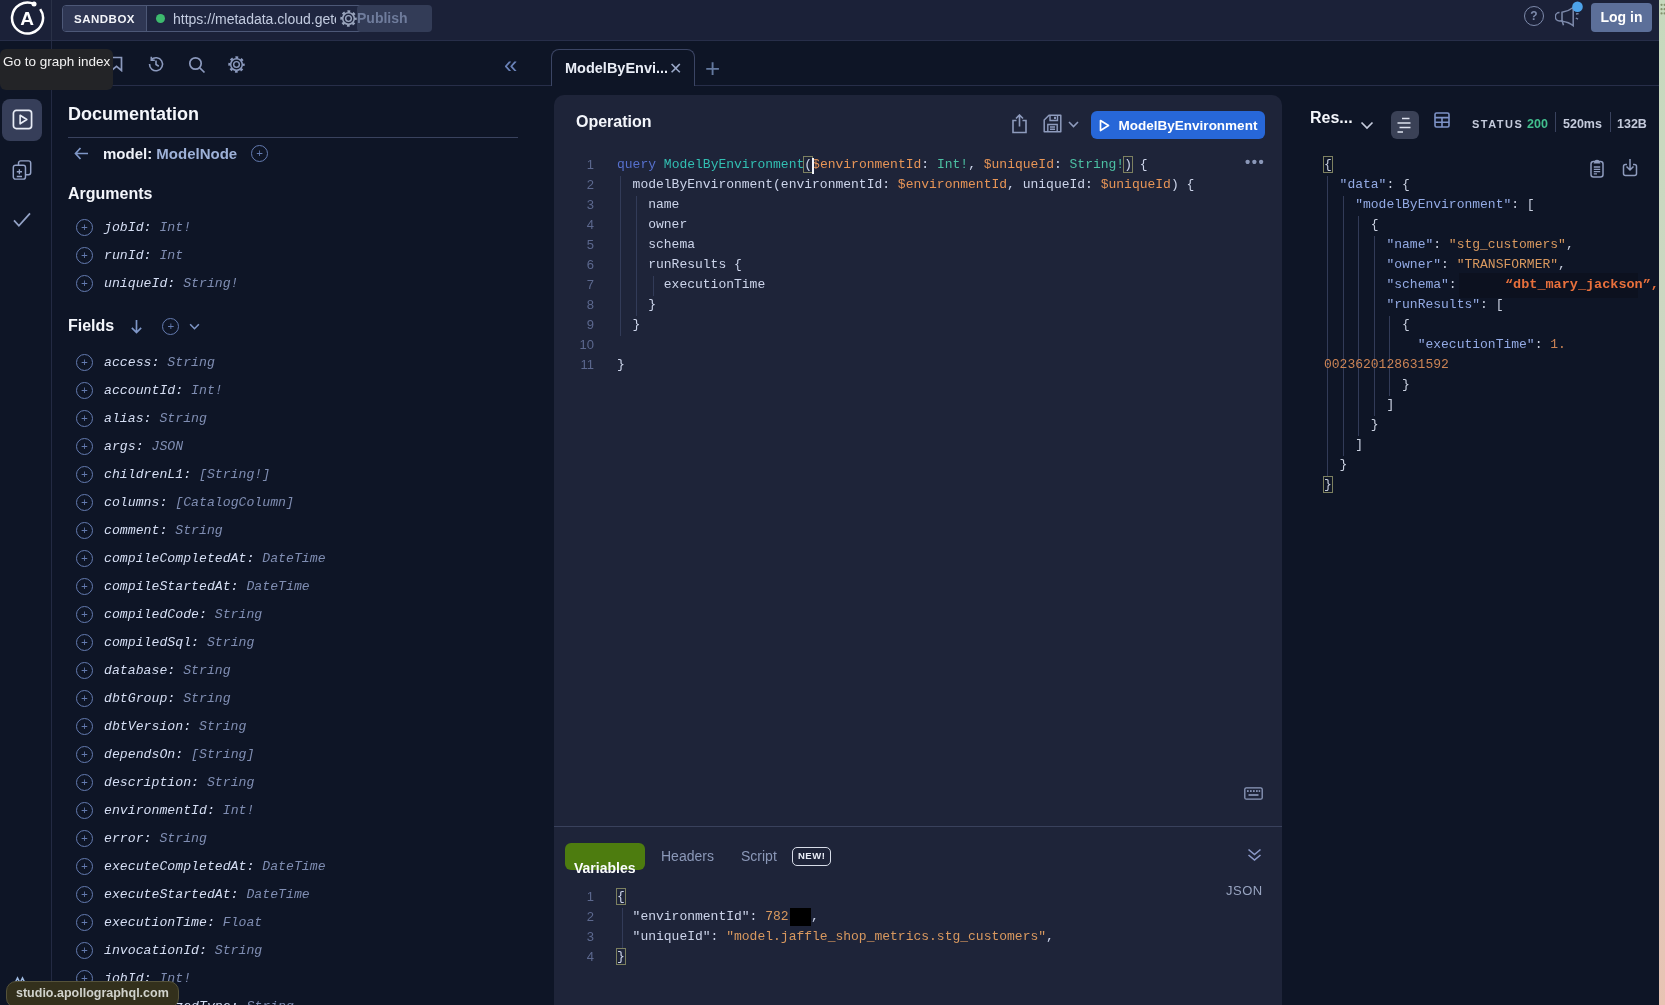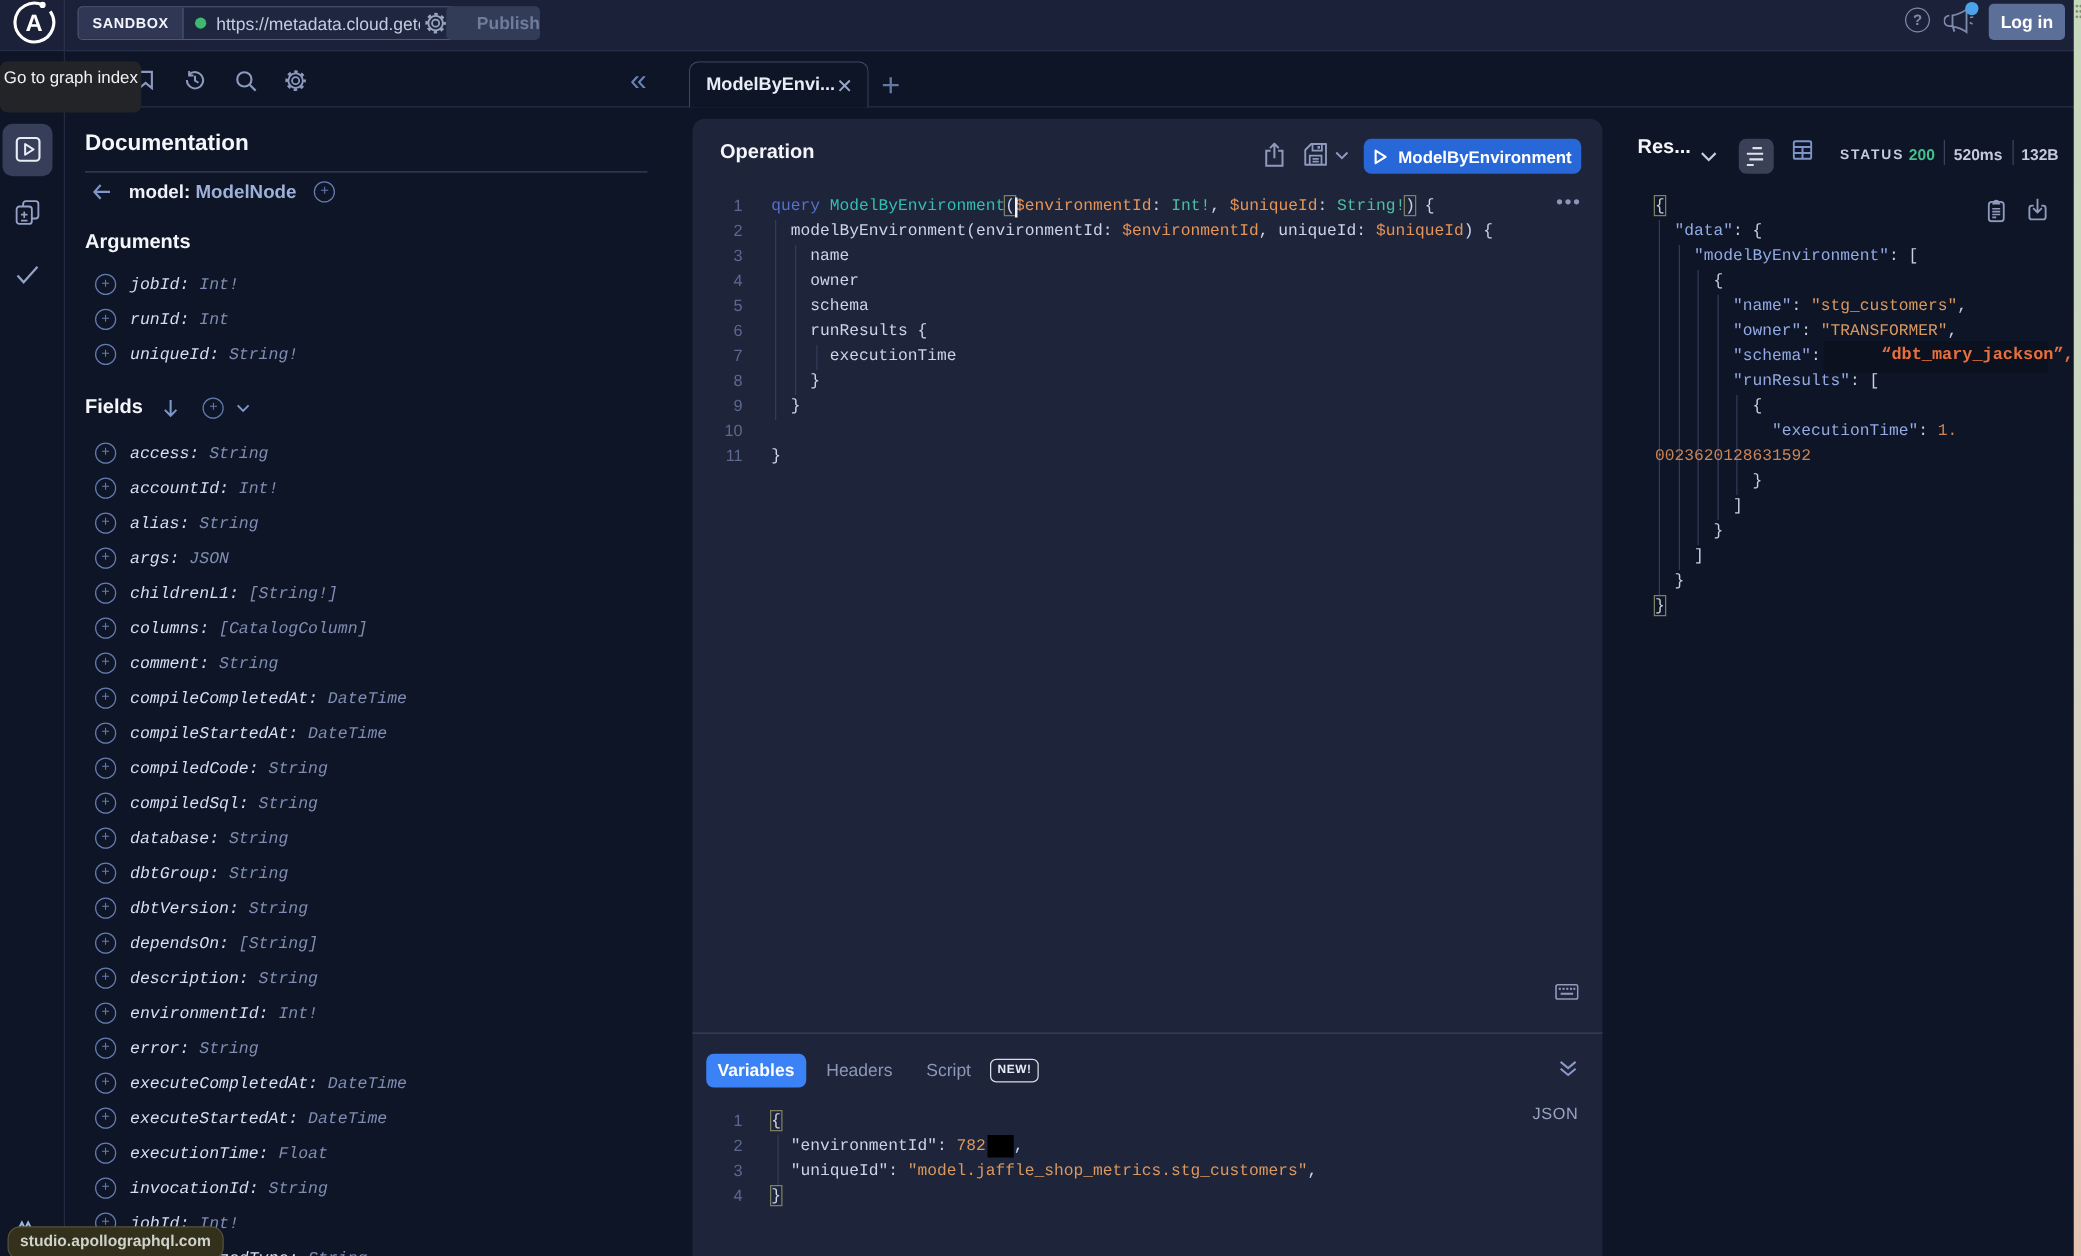--- a/index.html
+++ b/index.html
@@ -9,21 +9,21 @@
   .mono { font-family:"Liberation Mono", monospace; }
   svg { display:block; }
 
   
   #topbar { position:absolute; left:0; top:0; width:1665px; height:41px; background:#1b2138; border-bottom:1px solid #272e49; }
   #sandboxbox { position:absolute; left:62px; top:5px; height:27px; border:1px solid #4d5877; border-radius:4px; display:flex; overflow:hidden;justify-content:flex-end; }
   #sandboxlabel { background:#2f3754; color:#f2f4f9; font-size:11.5px; font-weight:bold; letter-spacing:0.5px; display:flex; align-items:center; padding:0 11px; border-right:1px solid #4d5877; }
   #sandboxurl { background:#1f2640; display:flex; align-items:center; padding:0 6px 0 9px; width:218px; }
   #greendot { width:9px; height:9px; border-radius:50%; background:#3dba6e; margin-right:8px; flex:none; }
   #urltext { color:#c3cce0; font-size:14px; white-space:nowrap; overflow:hidden; width:163px; }
-  #publish { position:absolute; left:357px; top:5px; width:75px; height:27px; background:#333c57; border-radius:4px; color:#6f7c9c; font-weight:bold; font-size:14px; text-align:right; line-height:27px; }
+  #publish { position:absolute; left:357px; top:5px; width:75px; height:27px; background:#333c57; border-radius:4px; color:#6f7c9c; font-weight:bold; font-size:14px; text-align:left; line-height:27px; }
   #login { position:absolute; left:1591px; top:3px; width:61px; height:29px; background:#5c6f99; border-radius:4px; color:#fff; font-weight:bold; font-size:14px; text-align:center; line-height:29px; }
   #helpcirc { position:absolute; left:1524px; top:6px; width:20px; height:20px; border:1.5px solid #7d8aab; border-radius:50%; color:#7d8aab; font-size:12px; font-weight:bold; text-align:center; line-height:18px; }
 
   
   #rail { position:absolute; left:0; top:41px; width:52px; height:964px; background:#0e1526; border-right:1px solid #232a42; }
   #railActive { position:absolute; left:2px; top:99px; width:40px; height:42px; background:#363e59; border-radius:8px; }
 
   
   #tabline { position:absolute; left:53px; top:85px; width:1612px; height:1px; background:#272e49; }
   #tab { position:absolute; left:551px; top:49px; width:144px; height:37px; border:1px solid #3b4564; border-bottom:none; border-radius:8px 8px 0 0; background:#0e1526; }
@@ -358,21 +358,21 @@
         <rect x="6" y="3.2" width="1.7" height="1.7"></rect>
         <rect x="9" y="3.2" width="1.7" height="1.7"></rect>
         <rect x="12" y="3.2" width="1.7" height="1.7"></rect>
         <rect x="14.7" y="3.2" width="1.5" height="1.7"></rect>
         <rect x="4.5" y="7.2" width="10" height="1.6"></rect>
       </g>
   </svg>
 
   <div id="opdivider"></div>
 
-  <div class="abs" style="left:11px; top:748px; height:27px; padding:0 9px; background:#3b82f6; border-radius:6px; color:#fbfcfe; font-size:14px; font-weight:bold; line-height:27px;">Variables</div>
+  <div class="abs" style="left:11px; top:748px; height:27px; padding:12px 9px; background:#4d7c0f; border-radius:6px; color:#fbfcfe; font-size:14px; font-weight:bold; line-height:27px;">Variables</div>
   <div class="abs" style="left:107px; top:748px; color:#8b98b8; font-size:14px; line-height:27px;">Headers</div>
   <div class="abs" style="left:187px; top:748px; color:#8b98b8; font-size:14px; line-height:27px;">Script</div>
   <div class="abs" style="left:238px; top:752px; height:19px; border:1.5px solid #d7dce8; border-radius:5px; color:#e9edf6; font-size:9.5px; font-weight:bold; letter-spacing:0.5px; line-height:16px; padding:0 5px;">NEW!</div>
   <svg class="abs" style="left:693px; top:753px;" width="15" height="14" viewBox="0 0 15 14">
     <path d="M1.5 1.5 L7.5 6.5 L13.5 1.5 M1.5 7 L7.5 12 L13.5 7" fill="none" stroke="#8b99c8" stroke-width="1.6"></path>
   </svg>
   <div class="abs" style="left:672px; top:788px; color:#98a4c0; font-size:13px; letter-spacing:0.5px;">JSON</div>
 
   <div class="gut" style="left:0; top:792px;">1</div>
   <div class="gut" style="left:0; top:812px;">2</div>

